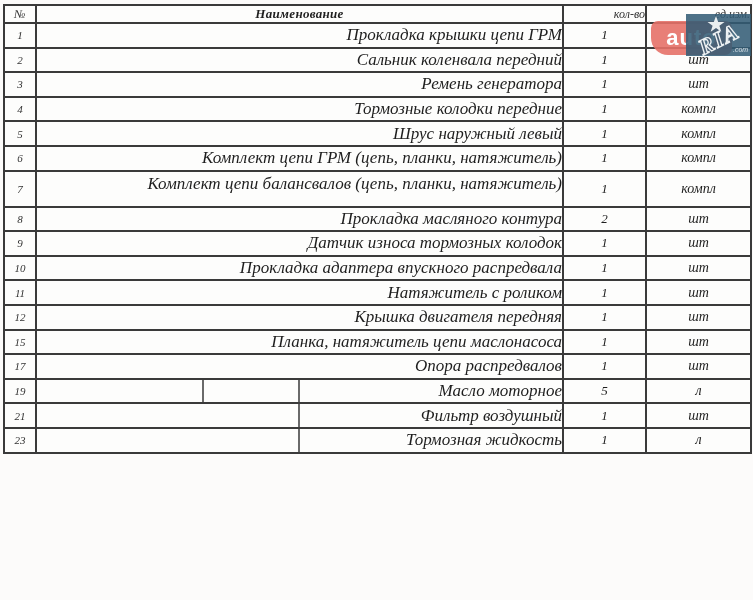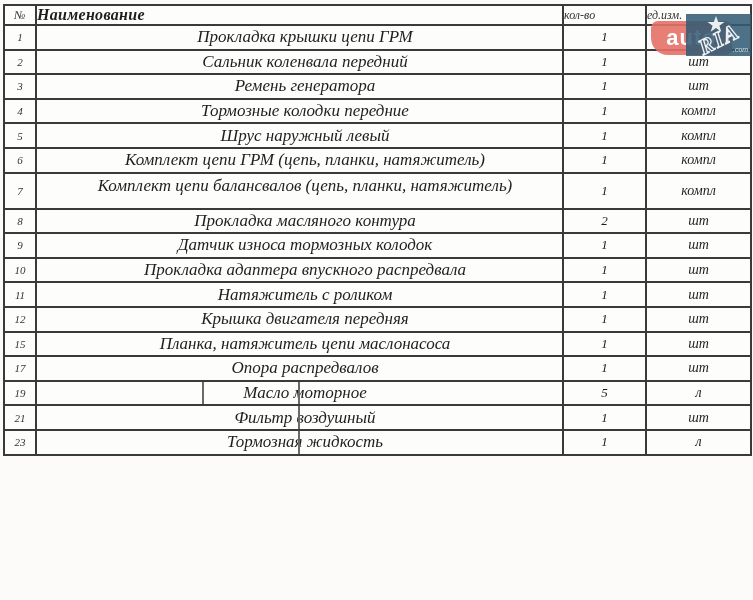--- a/index.html
+++ b/index.html
@@ -25,27 +25,27 @@
     border: 2px solid #3a3a3a;
     color: #1e1e1e;
     font-style: italic;
     overflow: hidden;
     white-space: nowrap;
   }
   .doc-table th { font-weight: bold; }
   
   tr.hdr { height: 18px; }
   th.h-num   { font-size: 12px; font-weight: normal; text-align: center; color: #333; }
-  th.h-name  { font-size: 16px; text-align: left; letter-spacing: .3px; }
-  th.h-qty, th.h-unit { font-size: 12px; font-weight: normal; text-align: left; color: #333; }
+  th.h-name  { font-size: 13px; text-align: center; letter-spacing: .3px; }
+  th.h-qty, th.h-unit { font-size: 12px; font-weight: normal; text-align: right; color: #333; }
   
   tr.row { height: 24.6px; }
   tr.row.tall { height: 36px; }
   td.c-num  { font-size: 11px; text-align: center; color: #333; vertical-align: middle; }
-  td.c-name { font-size: 17px; text-align: center; padding-left: 11px; vertical-align: middle; position: relative; }
+  td.c-name { font-size: 17px; text-align: right; padding-left: 11px; vertical-align: middle; position: relative; }
   tr.tall td.c-name { vertical-align: top; padding-top: 2px; }
   td.c-qty  { font-size: 13px; text-align: center; vertical-align: middle; }
   td.c-unit { font-size: 14px; text-align: center; vertical-align: middle; }
   .subdiv {
     position: absolute;
     top: 0; bottom: 0;
     width: 1.5px;
     background: #6a6a6a;
   }
   

